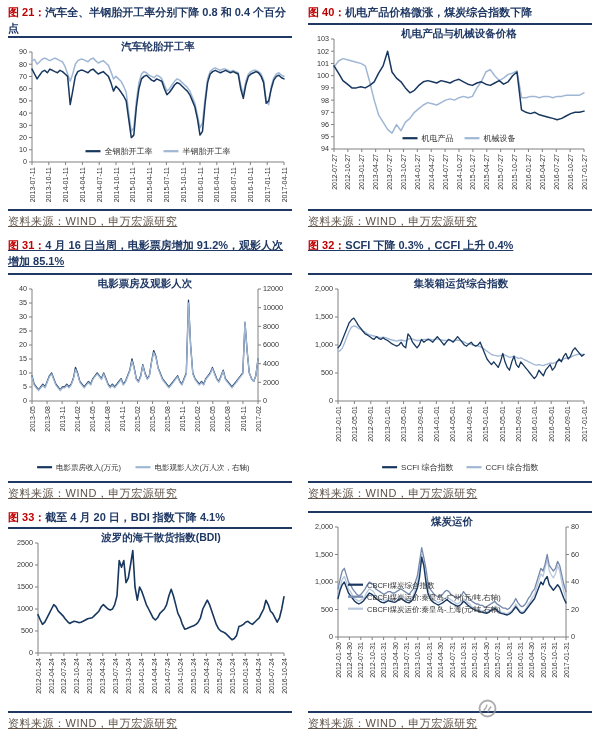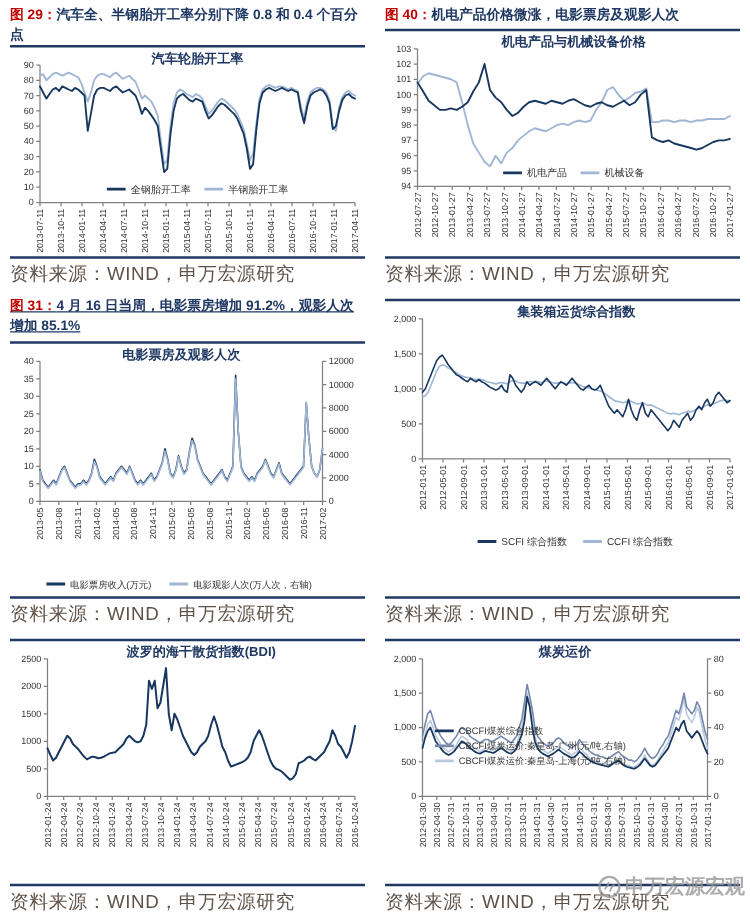--- a/index.html
+++ b/index.html
@@ -10,33 +10,33 @@
   .row2{height:272px;}
   .row3{height:230px;}
   .panel{width:300px;box-sizing:border-box;padding:5px 8px 0 8px;display:flex;flex-direction:column;}
   .fig-header{font-size:11px;font-weight:bold;line-height:1.45;color:#1f3864;}
   .fig-header .pfx{color:#c00000;}
   .row1 .fig-header{min-height:17px;}
   .row2 .fig-header{min-height:34px;text-decoration:underline;}
   .row3 .fig-header{min-height:16px;}
   .head-rule{border:none;border-top:2px solid #1f3864;margin:1px 0 2px 0;}
   .src-rule{border:none;border-top:2px solid #1f3864;margin:0;margin-top:auto;}
-  .source{font-size:15px;color:#5f5349;padding:3px 0 4px 0;letter-spacing:0.5px;}
+  .source{font-size:11px;color:#5f5349;padding:3px 0 4px 0;letter-spacing:0.5px;text-decoration:underline;}
   svg.chart{display:block;}
   .watermark{position:absolute;left:478px;top:699px;display:flex;align-items:center;gap:3px;
     color:rgba(150,150,150,0.78);font-size:16px;font-weight:bold;z-index:5;pointer-events:none;white-space:nowrap;}
 </style>
 </head>
 <body>
 
 <div class="page">
 
   <div class="row row1">
     <div class="panel">
-      <div class="fig-header"><span class="pfx">图 29：</span><span>汽车全、半钢胎开工率分别下降 0.8 和 0.4 个百分点</span></div>
+      <div class="fig-header"><span class="pfx">图 21：</span><span>汽车全、半钢胎开工率分别下降 0.8 和 0.4 个百分点</span></div>
       <hr class="head-rule">
       <svg class="chart" width="284" height="178">
           <line x1="24" y1="12" x2="24" y2="122" stroke="#808080" stroke-width="1"></line>
           <line x1="21" y1="122" x2="24" y2="122" stroke="#808080" stroke-width="1"></line>
           <text x="19" y="124.4" font-size="7.2" fill="#333333" text-anchor="end" font-family="&quot;Liberation Sans&quot;,&quot;DejaVu Sans&quot;,sans-serif">0</text>
           <line x1="21" y1="109.77777777777777" x2="24" y2="109.77777777777777" stroke="#808080" stroke-width="1"></line>
           <text x="19" y="112.17777777777778" font-size="7.2" fill="#333333" text-anchor="end" font-family="&quot;Liberation Sans&quot;,&quot;DejaVu Sans&quot;,sans-serif">10</text>
           <line x1="21" y1="97.55555555555556" x2="24" y2="97.55555555555556" stroke="#808080" stroke-width="1"></line>
           <text x="19" y="99.95555555555556" font-size="7.2" fill="#333333" text-anchor="end" font-family="&quot;Liberation Sans&quot;,&quot;DejaVu Sans&quot;,sans-serif">20</text>
           <line x1="21" y1="85.33333333333334" x2="24" y2="85.33333333333334" stroke="#808080" stroke-width="1"></line>
@@ -91,21 +91,21 @@
           <polyline points="24.0,29.1 26.5,34.0 29.1,38.9 31.6,35.2 34.2,31.6 36.7,30.3 39.3,32.8 41.8,29.1 44.4,30.3 46.9,31.6 49.5,32.8 52.0,30.3 54.5,31.6 57.1,34.0 59.6,36.4 62.2,64.6 64.7,51.1 67.3,36.4 69.8,31.6 72.4,30.3 74.9,30.3 77.5,31.6 80.0,32.8 82.5,30.3 85.1,29.1 87.6,31.6 90.2,34.0 92.7,32.8 95.3,31.6 97.8,34.0 100.4,36.4 102.9,42.6 105.5,51.1 108.0,46.2 110.5,48.7 113.1,52.3 115.6,56.0 118.2,60.9 120.7,79.2 123.3,97.6 125.8,95.1 128.4,67.0 130.9,48.7 133.5,38.9 136.0,36.4 138.5,35.2 141.1,37.7 143.6,40.1 146.2,41.3 148.7,38.9 151.3,40.1 153.8,41.3 156.4,48.7 158.9,54.8 161.5,52.3 164.0,48.7 166.5,45.0 169.1,42.6 171.6,43.8 174.2,46.2 176.7,48.7 179.3,51.1 181.8,54.8 184.4,60.9 186.9,67.0 189.5,79.2 192.0,95.1 194.5,91.4 197.1,63.3 199.6,42.6 202.2,34.0 204.7,31.6 207.3,30.3 209.8,31.6 212.4,32.8 214.9,31.6 217.5,30.3 220.0,31.6 222.5,32.8 225.1,31.6 227.6,32.8 230.2,34.0 232.7,48.7 235.3,58.4 237.8,45.0 240.4,36.4 242.9,34.0 245.5,32.8 248.0,31.6 250.5,32.8 253.1,36.4 255.6,42.6 258.2,63.3 260.7,60.9 263.3,48.7 265.8,40.1 268.4,36.4 270.9,35.2 273.5,37.7 276.0,38.9" fill="none" stroke="#17375e" stroke-width="1.5" stroke-linejoin="round" stroke-linecap="round"></polyline>
           <line x1="77.5" y1="111.2" x2="92.5" y2="111.2" stroke="#17375e" stroke-width="2.2"></line>
           <text x="96.5" y="114" font-size="8" fill="#333333" text-anchor="start" font-family="&quot;Liberation Sans&quot;,&quot;DejaVu Sans&quot;,sans-serif">全钢胎开工率</text>
           <line x1="155.5" y1="111.2" x2="170.5" y2="111.2" stroke="#9fb6d4" stroke-width="2.2"></line>
           <text x="174.5" y="114" font-size="8" fill="#333333" text-anchor="start" font-family="&quot;Liberation Sans&quot;,&quot;DejaVu Sans&quot;,sans-serif">半钢胎开工率</text>
         </svg>
       <hr class="src-rule">
       <div class="source">资料来源：WIND，申万宏源研究</div>
     </div>
     <div class="panel">
-      <div class="fig-header"><span class="pfx">图 40：</span><span>机电产品价格微涨，电影票房及观影人次</span></div>
+      <div class="fig-header"><span class="pfx">图 40：</span><span>机电产品价格微涨，煤炭综合指数下降</span></div>
       <hr class="head-rule">
       <svg class="chart" width="284" height="178">
           <line x1="26" y1="12" x2="26" y2="122" stroke="#808080" stroke-width="1"></line>
           <line x1="23" y1="122" x2="26" y2="122" stroke="#808080" stroke-width="1"></line>
           <text x="21" y="124.4" font-size="7.2" fill="#333333" text-anchor="end" font-family="&quot;Liberation Sans&quot;,&quot;DejaVu Sans&quot;,sans-serif">94</text>
           <line x1="23" y1="109.77777777777777" x2="26" y2="109.77777777777777" stroke="#808080" stroke-width="1"></line>
           <text x="21" y="112.17777777777778" font-size="7.2" fill="#333333" text-anchor="end" font-family="&quot;Liberation Sans&quot;,&quot;DejaVu Sans&quot;,sans-serif">95</text>
           <line x1="23" y1="97.55555555555556" x2="26" y2="97.55555555555556" stroke="#808080" stroke-width="1"></line>
           <text x="21" y="99.95555555555556" font-size="7.2" fill="#333333" text-anchor="end" font-family="&quot;Liberation Sans&quot;,&quot;DejaVu Sans&quot;,sans-serif">96</text>
           <line x1="23" y1="85.33333333333334" x2="26" y2="85.33333333333334" stroke="#808080" stroke-width="1"></line>
@@ -251,20 +251,21 @@
           <polyline points="24.0,99.7 26.2,108.1 28.3,110.9 30.5,113.7 32.7,110.9 34.9,108.1 37.0,110.9 39.2,105.3 41.4,99.7 43.6,96.9 45.7,102.5 47.9,108.1 50.1,110.9 52.3,113.7 54.4,110.9 56.6,110.9 58.8,108.1 60.9,110.9 63.1,108.1 65.3,102.5 67.5,92.3 69.6,96.9 71.8,105.3 74.0,108.1 76.2,110.9 78.3,108.1 80.5,105.3 82.7,108.1 84.8,102.5 87.0,99.7 89.2,96.9 91.4,99.7 93.5,102.5 95.7,96.9 97.9,102.5 100.1,108.1 102.2,110.9 104.4,108.1 106.6,110.9 108.8,108.1 110.9,105.3 113.1,102.5 115.3,108.1 117.4,105.3 119.6,99.7 121.8,94.1 124.0,83.9 126.1,91.3 128.3,102.5 130.5,105.3 132.7,99.7 134.8,88.5 137.0,96.9 139.2,102.5 141.3,99.7 143.5,85.7 145.7,75.5 147.9,80.1 150.0,91.3 152.2,96.9 154.4,102.5 156.6,105.3 158.7,108.1 160.9,110.9 163.1,108.1 165.3,105.3 167.4,102.5 169.6,99.7 171.8,105.3 173.9,108.1 176.1,102.5 178.3,96.9 180.5,26.0 182.6,68.0 184.8,96.9 187.0,102.5 189.2,105.3 191.3,108.1 193.5,105.3 195.7,108.1 197.8,102.5 200.0,99.7 202.2,96.9 204.4,91.3 206.5,96.9 208.7,102.5 210.9,105.3 213.1,99.7 215.2,94.1 217.4,102.5 219.6,105.3 221.8,108.1 223.9,110.9 226.1,108.1 228.3,105.3 230.4,102.5 232.6,99.7 234.8,96.9 237.0,44.7 239.1,73.6 241.3,96.0 243.5,101.6 245.7,104.4 247.8,98.8 250.0,82.0" fill="none" stroke="#9fb6d4" stroke-width="1.3" stroke-linejoin="round" stroke-linecap="round"></polyline>
           <line x1="29.099999999999994" y1="190.2" x2="44.099999999999994" y2="190.2" stroke="#17375e" stroke-width="2.2"></line>
           <text x="48.099999999999994" y="193" font-size="7.5" fill="#333333" text-anchor="start" font-family="&quot;Liberation Sans&quot;,&quot;DejaVu Sans&quot;,sans-serif">电影票房收入(万元)</text>
           <line x1="127.5" y1="190.2" x2="142.5" y2="190.2" stroke="#9fb6d4" stroke-width="2.2"></line>
           <text x="146.5" y="193" font-size="7.5" fill="#333333" text-anchor="start" font-family="&quot;Liberation Sans&quot;,&quot;DejaVu Sans&quot;,sans-serif">电影观影人次(万人次，右轴)</text>
         </svg>
       <hr class="src-rule">
       <div class="source">资料来源：WIND，申万宏源研究</div>
     </div>
     <div class="panel">
+      <div class="fig-header"><span class="pfx">图 32：</span><span>SCFI 下降 0.3%，CCFI 上升 0.4%</span></div>
       <hr class="head-rule">
       <svg class="chart" width="284" height="198">
           <line x1="30" y1="12" x2="30" y2="124" stroke="#808080" stroke-width="1"></line>
           <line x1="27" y1="124" x2="30" y2="124" stroke="#808080" stroke-width="1"></line>
           <text x="25" y="126.4" font-size="7.2" fill="#333333" text-anchor="end" font-family="&quot;Liberation Sans&quot;,&quot;DejaVu Sans&quot;,sans-serif">0</text>
           <line x1="27" y1="96" x2="30" y2="96" stroke="#808080" stroke-width="1"></line>
           <text x="25" y="98.4" font-size="7.2" fill="#333333" text-anchor="end" font-family="&quot;Liberation Sans&quot;,&quot;DejaVu Sans&quot;,sans-serif">500</text>
           <line x1="27" y1="68" x2="30" y2="68" stroke="#808080" stroke-width="1"></line>
           <text x="25" y="70.4" font-size="7.2" fill="#333333" text-anchor="end" font-family="&quot;Liberation Sans&quot;,&quot;DejaVu Sans&quot;,sans-serif">1,000</text>
           <line x1="27" y1="40" x2="30" y2="40" stroke="#808080" stroke-width="1"></line>
@@ -312,20 +313,21 @@
           <line x1="158.5" y1="190.2" x2="173.5" y2="190.2" stroke="#9fb6d4" stroke-width="2.2"></line>
           <text x="177.5" y="193" font-size="8" fill="#333333" text-anchor="start" font-family="&quot;Liberation Sans&quot;,&quot;DejaVu Sans&quot;,sans-serif">CCFI 综合指数</text>
         </svg>
       <hr class="src-rule">
       <div class="source">资料来源：WIND，申万宏源研究</div>
     </div>
   </div>
 
   <div class="row row3">
     <div class="panel">
+      <div class="fig-header"><span class="pfx">图 33：</span><span>截至 4 月 20 日，BDI 指数下降 4.1%</span></div>
       <hr class="head-rule">
       <svg class="chart" width="284" height="176">
           <line x1="30" y1="12" x2="30" y2="122" stroke="#808080" stroke-width="1"></line>
           <line x1="27" y1="122" x2="30" y2="122" stroke="#808080" stroke-width="1"></line>
           <text x="25" y="124.4" font-size="7.2" fill="#333333" text-anchor="end" font-family="&quot;Liberation Sans&quot;,&quot;DejaVu Sans&quot;,sans-serif">0</text>
           <line x1="27" y1="100" x2="30" y2="100" stroke="#808080" stroke-width="1"></line>
           <text x="25" y="102.4" font-size="7.2" fill="#333333" text-anchor="end" font-family="&quot;Liberation Sans&quot;,&quot;DejaVu Sans&quot;,sans-serif">500</text>
           <line x1="27" y1="78" x2="30" y2="78" stroke="#808080" stroke-width="1"></line>
           <text x="25" y="80.4" font-size="7.2" fill="#333333" text-anchor="end" font-family="&quot;Liberation Sans&quot;,&quot;DejaVu Sans&quot;,sans-serif">1000</text>
           <line x1="27" y1="56" x2="30" y2="56" stroke="#808080" stroke-width="1"></line>
@@ -463,16 +465,15 @@
       <hr class="src-rule">
       <div class="source">资料来源：WIND，申万宏源研究</div>
     </div>
   </div>
 
   <div class="watermark">
     <svg width="19" height="19" viewBox="0 0 20 20">
       <circle cx="10" cy="10" r="8.4" fill="none" stroke="rgba(150,150,150,0.78)" stroke-width="2"></circle>
       <path d="M 6 12 Q 10 8 9 6 M 14 8 Q 10 12 11 14" fill="none" stroke="rgba(150,150,150,0.78)" stroke-width="1.6"></path>
     </svg>
-    <span>申万宏源宏观</span>
   </div>
 
 </div>
 
 </body></html>

